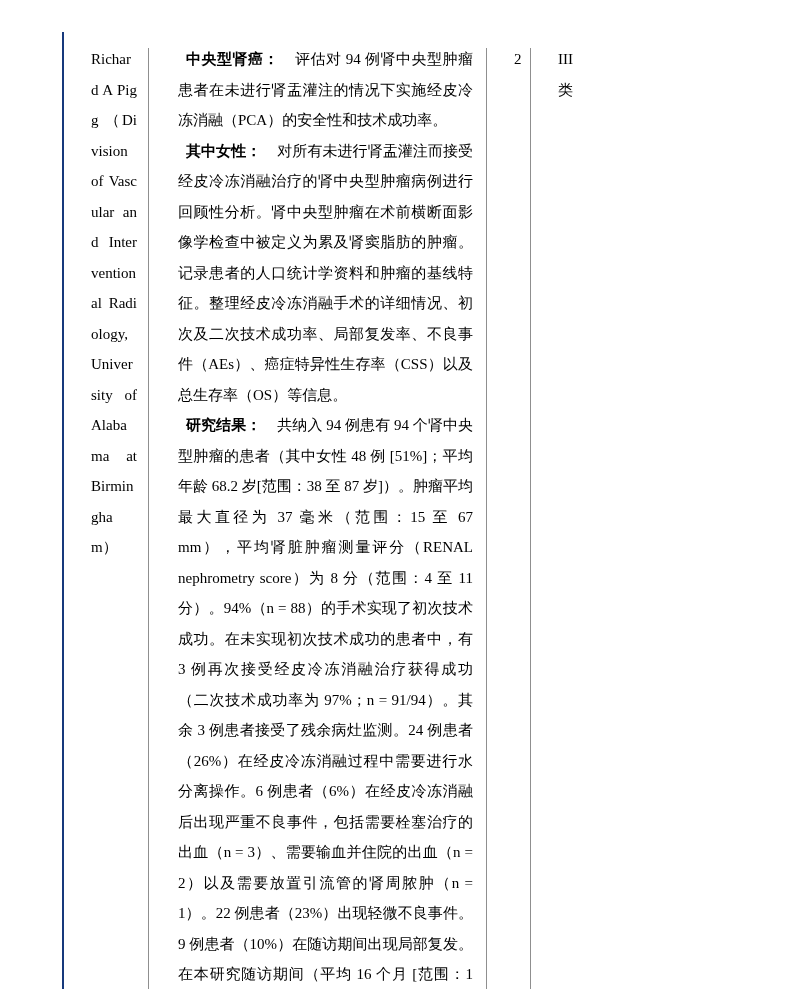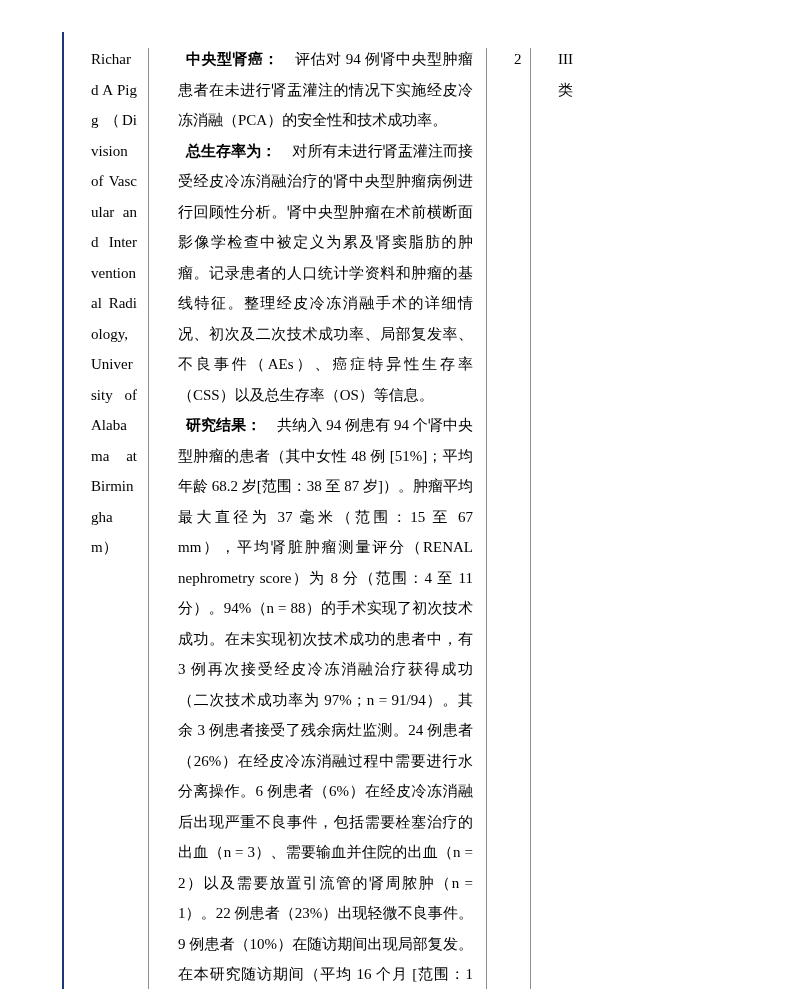--- a/index.html
+++ b/index.html
@@ -65,21 +65,21 @@
         <div class="cin">Richard A Pigg （Division of Vascular and Interventional Radiology, University of Alabama at Birmingham）</div>
       </div>
 
 
 
 
 
       <div class="cell c6 abs">
         <div class="cin">
           <p><b>中央型肾癌：</b><span>评估对 94 例肾中央型肿瘤患者在未进行肾盂灌注的情况下实施经皮冷冻消融（PCA）的安全性和技术成功率。</span></p>
-          <p><b>总生存率为：</b><span>对所有未进行肾盂灌注而接受经皮冷冻消融治疗的肾中央型肿瘤病例进行回顾性分析。肾中央型肿瘤在术前横断面影像学检查中被定义为累及肾窦脂肪的肿瘤。记录患者的人口统计学资料和肿瘤的基线特征。整理经皮冷冻消融手术的详细情况、初次及二次技术成功率、局部复发率、不良事件（AEs）、癌症特异性生存率（CSS）以及总生存率（OS）等信息。</span></p>
+          <p><b>其中女性：</b><span>对所有未进行肾盂灌注而接受经皮冷冻消融治疗的肾中央型肿瘤病例进行回顾性分析。肾中央型肿瘤在术前横断面影像学检查中被定义为累及肾窦脂肪的肿瘤。记录患者的人口统计学资料和肿瘤的基线特征。整理经皮冷冻消融手术的详细情况、初次及二次技术成功率、局部复发率、不良事件（AEs）、癌症特异性生存率（CSS）以及总生存率（OS）等信息。</span></p>
           <p><b>研究结果：</b><span>共纳入 94 例患有 94 个肾中央型肿瘤的患者（其中女性 48 例 [51%]；平均年龄 68.2 岁[范围：38 至 87 岁]）。肿瘤平均最大直径为 37 毫米（范围：15 至 67 mm），平均肾脏肿瘤测量评分（RENAL nephrometry score）为 8 分（范围：4 至 11 分）。94%（n = 88）的手术实现了初次技术成功。在未实现初次技术成功的患者中，有 3 例再次接受经皮冷冻消融治疗获得成功（二次技术成功率为 97%；n = 91/94）。其余 3 例患者接受了残余病灶监测。24 例患者（26%）在经皮冷冻消融过程中需要进行水分离操作。6 例患者（6%）在经皮冷冻消融后出现严重不良事件，包括需要栓塞治疗的出血（n = 3）、需要输血并住院的出血（n = 2）以及需要放置引流管的肾周脓肿（n = 1）。22 例患者（23%）出现轻微不良事件。9 例患者（10%）在随访期间出现局部复发。在本研究随访期间（平均 16 个月 [范围：1 至 102 个月]），总生存率为 94%（n = 88/94），癌症特异性生存率为 98%（n = 92/94）。</span></p>
           <p></p>
         </div>
       </div>
 
 
       <div class="cell c8">
         <div class="cin">2</div>
       </div>
 

